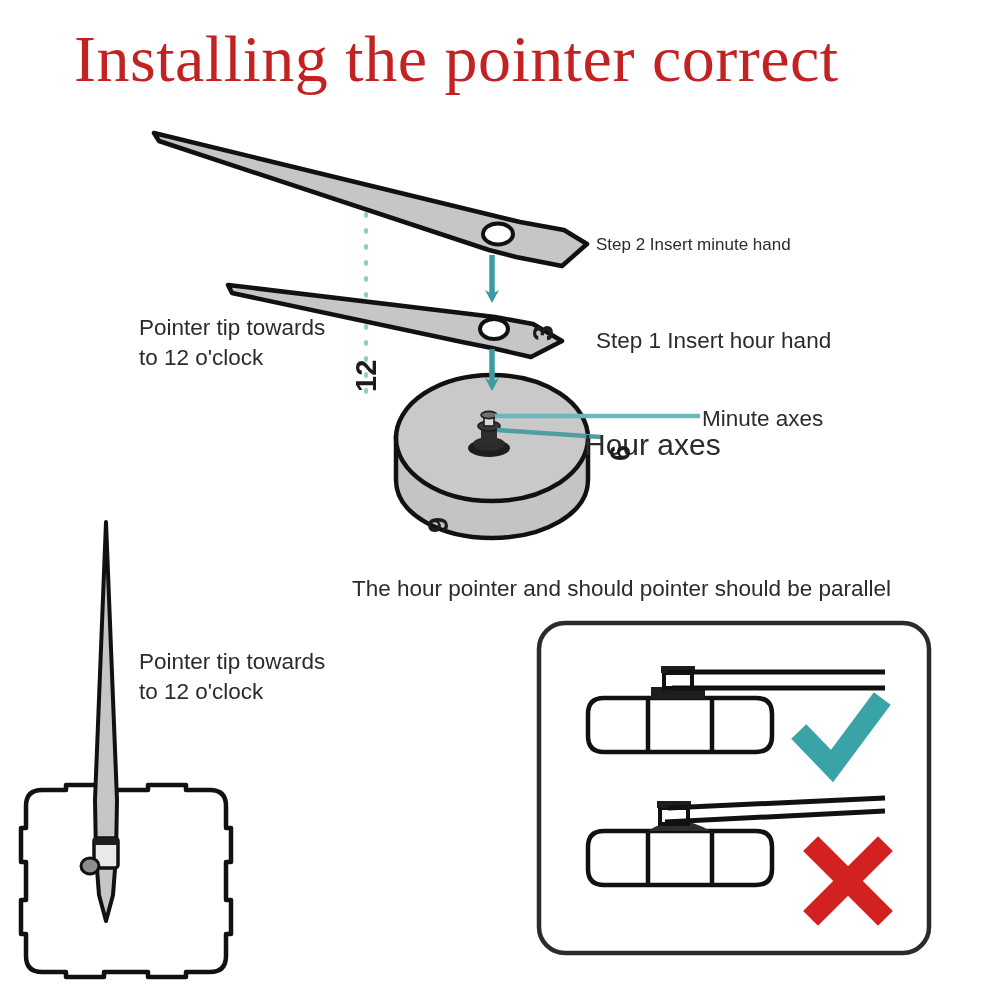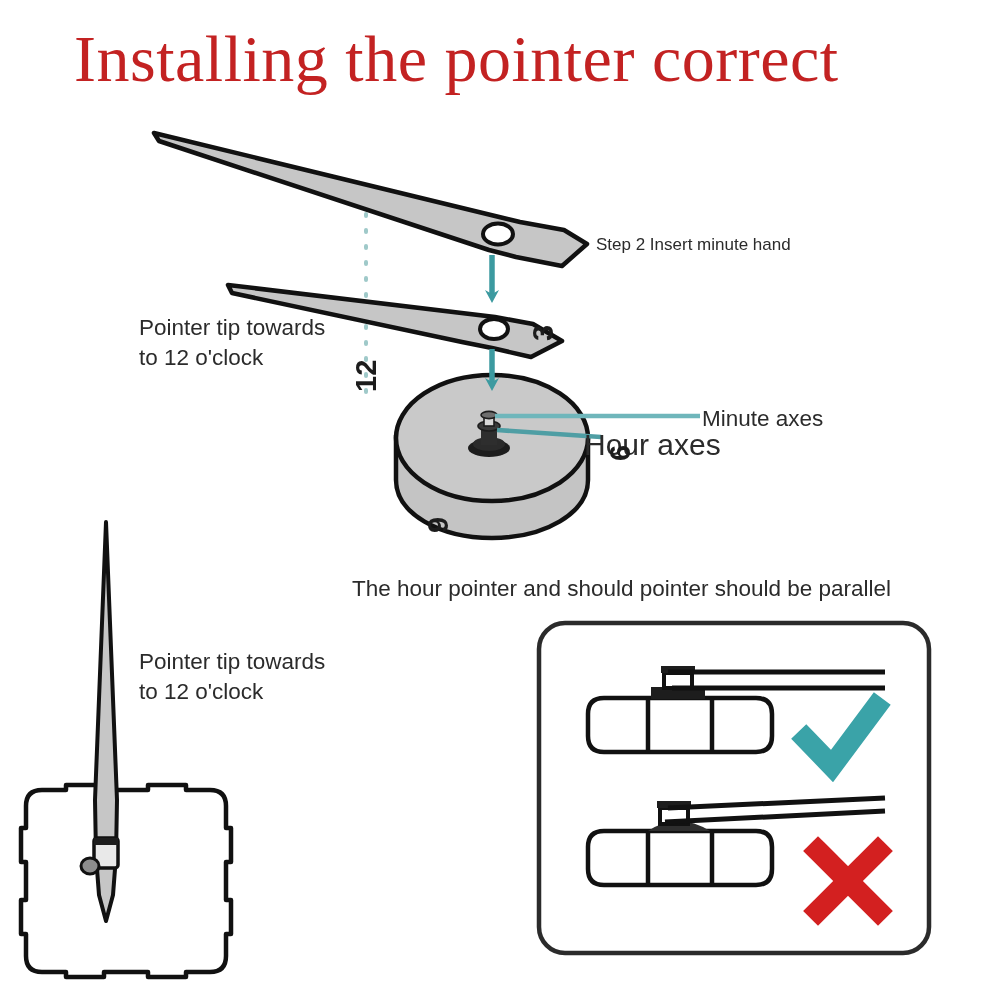--- a/index.html
+++ b/index.html
@@ -167,20 +167,21 @@
         <line x1="878" y1="851" x2="818" y2="911" stroke="#d32020" stroke-width="21" stroke-linecap="square"></line>
       </g>
     </g>
 
   </svg>
 
   <div id="title">Installing the pointer correct</div>
 
   <div class="lbl" id="step2-label">Step 2 Insert minute hand</div>
 
+  <div class="lbl" id="step1-label">Step 1 Insert hour hand</div>
 
   <div class="lbl" id="minute-axes-label">Minute axes</div>
 
   <div class="lbl" id="hour-axes-label">Hour axes</div>
 
   <div class="lbl tip-note" id="tip-note-top">
     <span>Pointer tip towards</span>
     <span>to 12 o'clock</span>
   </div>
 

